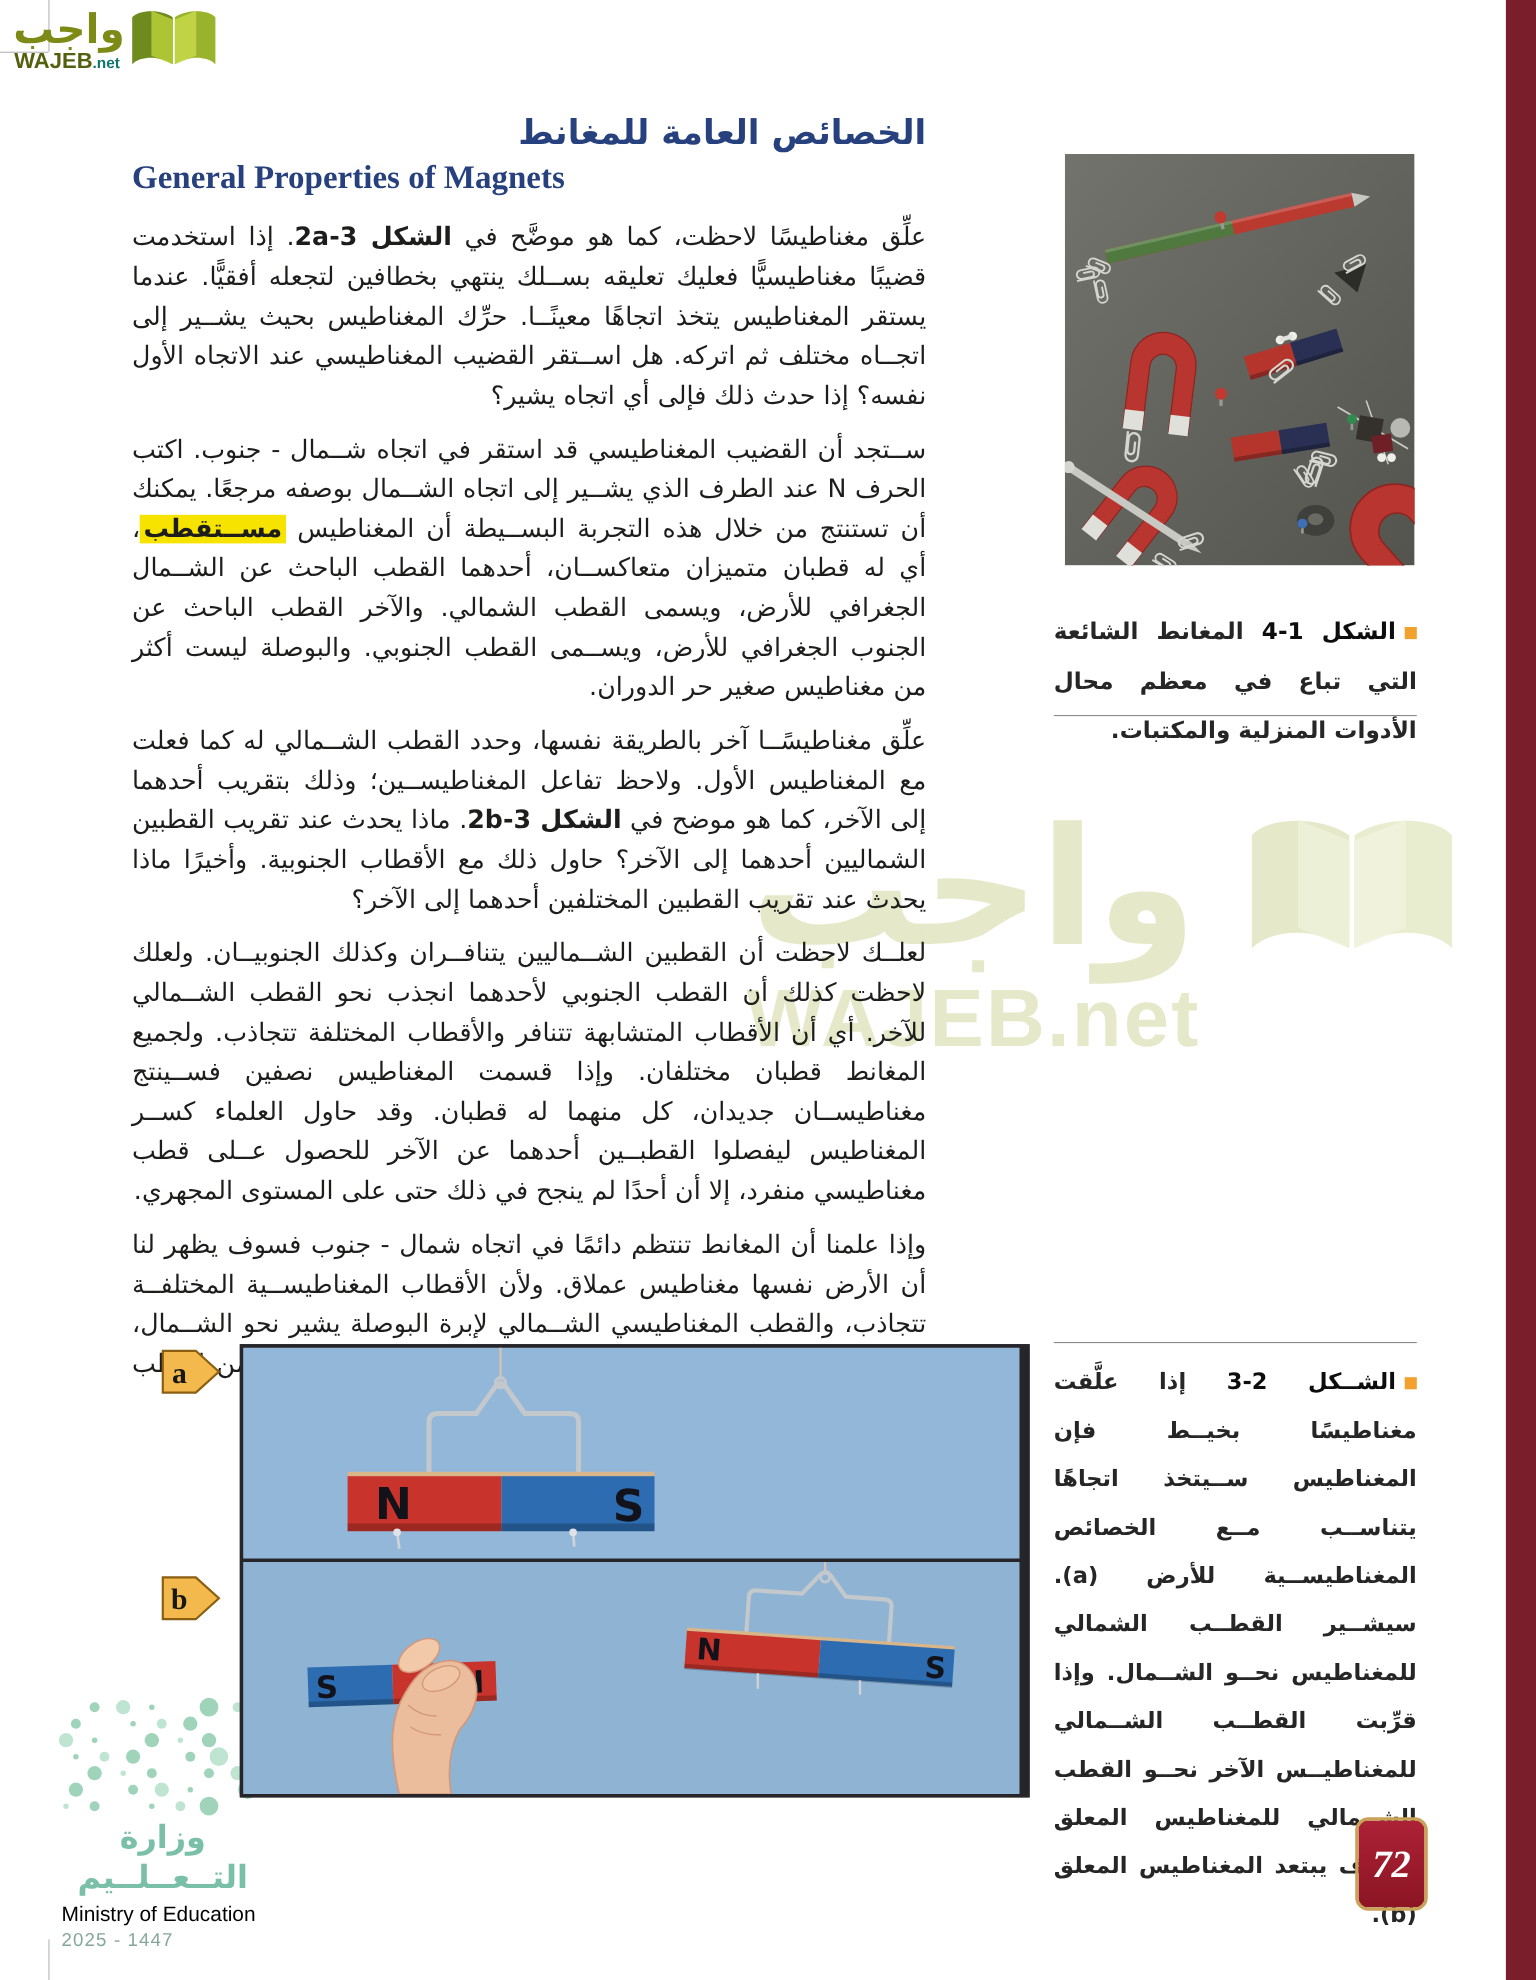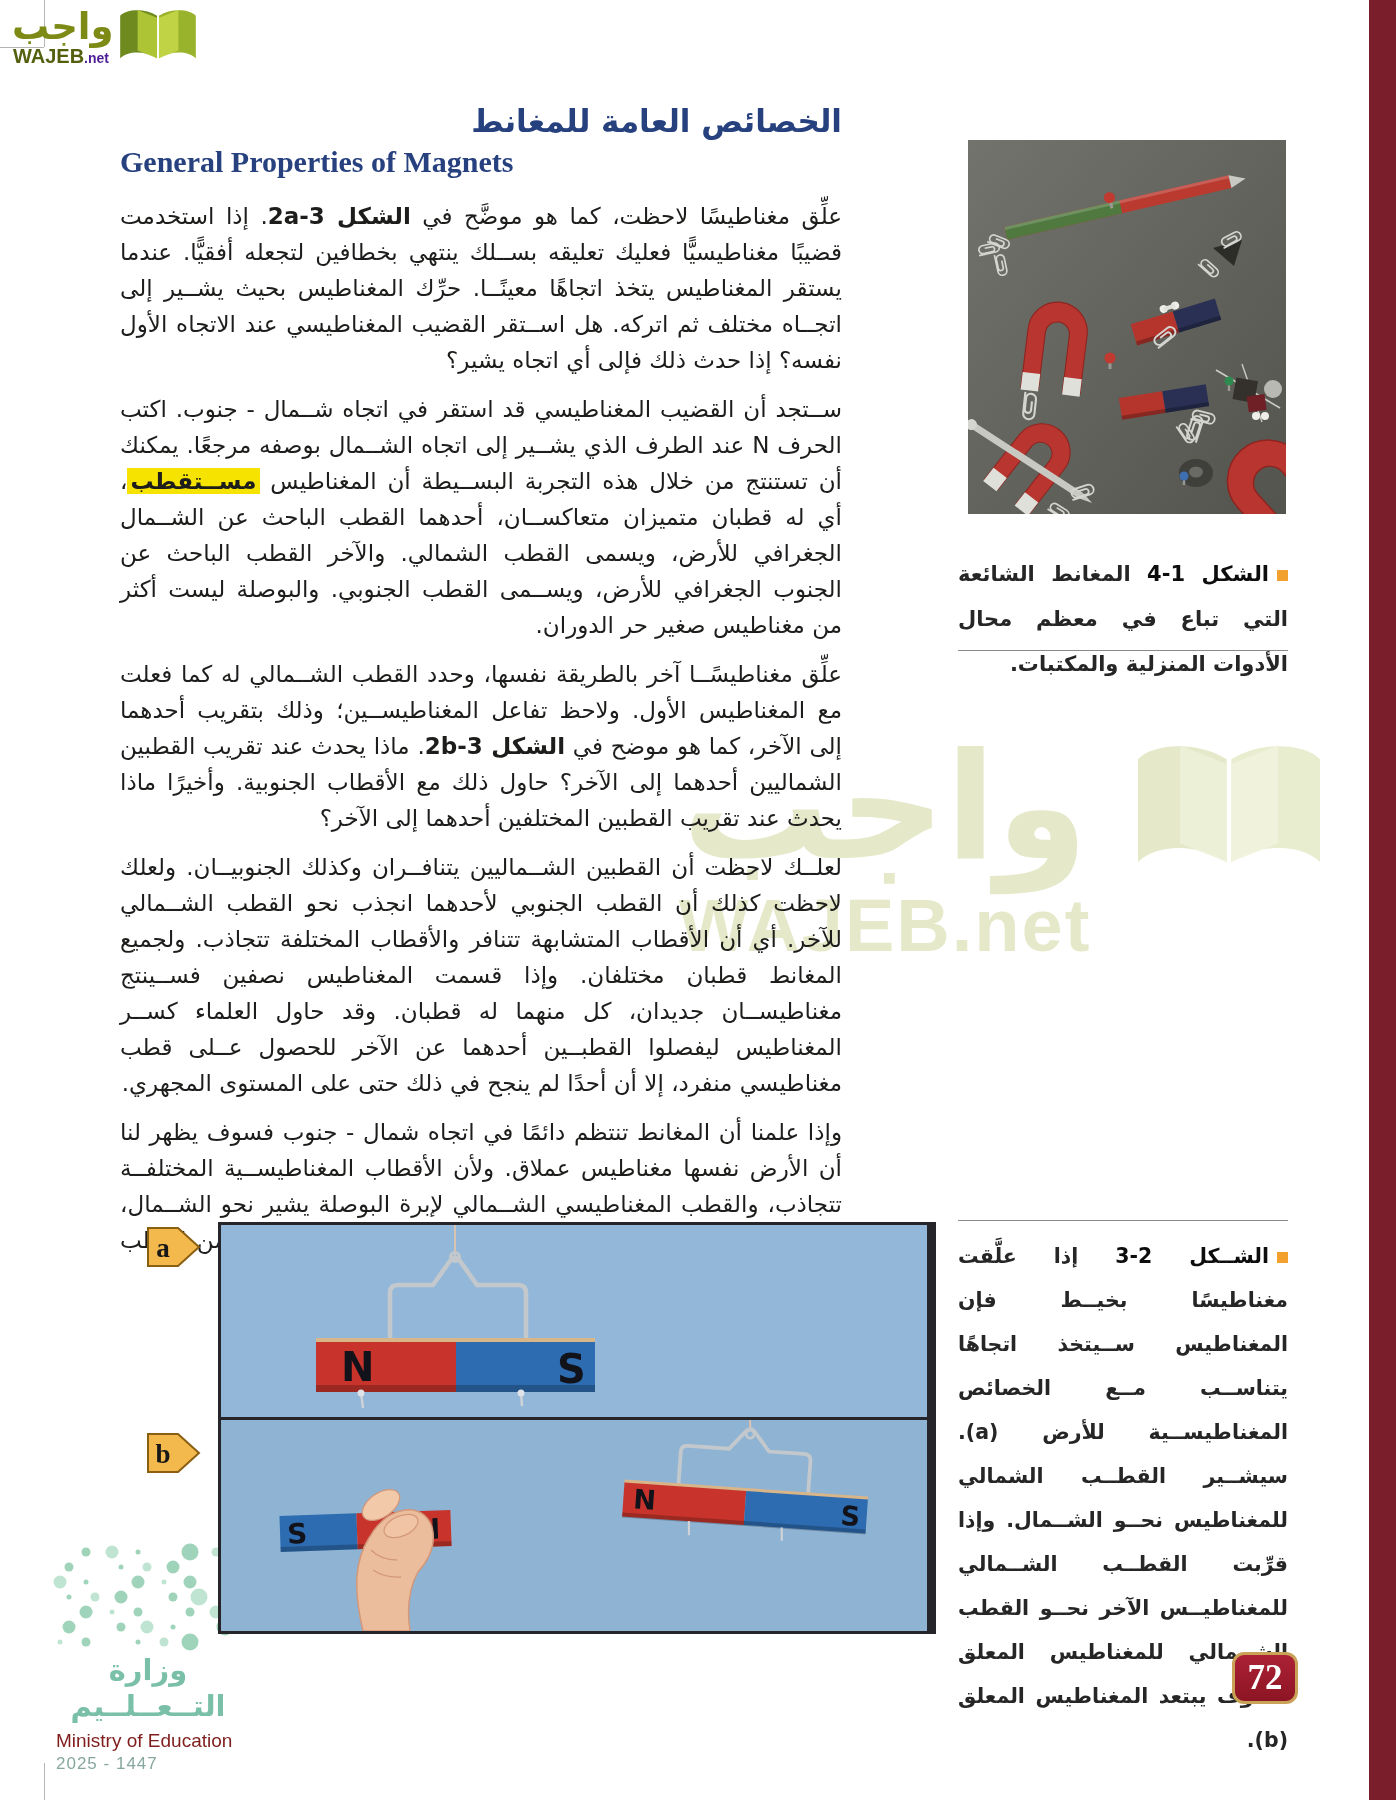--- a/index.html
+++ b/index.html
@@ -9,21 +9,21 @@
   .stripe{position:absolute;left:1369px;top:0;width:27px;height:1800px;background:var(--maroon_stripe);z-index:5;}
   .crop{position:absolute;background:#b5b5b5;z-index:1;}
   .crop-v1{left:44px;top:0;width:1px;height:47px;}
   .crop-h1{left:0;top:47px;width:44px;height:1px;}
   .crop-v2{left:44px;top:1763px;width:1px;height:37px;}
   
   .logo{position:absolute;left:12px;top:6px;display:flex;gap:4px;z-index:3;align-items:flex-start;}
   .logo-text{width:98px;text-align:center;}
   .logo-ar{font-size:37px;font-weight:bold;color:var(--wajeb_olive);line-height:42px;}
   .logo-en{font-size:20px;font-weight:bold;color:#55600f;line-height:16px;font-family:"Liberation Sans",sans-serif;}
-  .logo-net{font-size:14px;color:#4c1d95;}
+  .logo-net{font-size:14px;color:#0f766e;}
   
   .text-col{position:absolute;left:120px;top:100px;width:722px;direction:rtl;text-align:justify;
             font-size:23px;line-height:36px;color:var(--text_black);z-index:2;}
   .title-ar{font-size:31px;font-weight:bold;color:var(--title_navy);line-height:42px;margin:0;}
   .title-en{font-family:"Liberation Serif",serif;font-size:30px;font-weight:bold;color:var(--title_navy);
             direction:ltr;line-height:40px;margin:0 0 16px 0;}
   .para{margin:0 0 13px 0;}
   .seg-b{font-weight:bold;}
   .seg-hl{background:var(--highlight_yellow);padding:0 3px;font-weight:bold;}
   
@@ -44,26 +44,26 @@
   
   .watermark{position:absolute;left:660px;top:728px;width:690px;z-index:1;opacity:.5;display:flex;gap:14px;align-items:flex-start;}
   .wm-col{width:450px;text-align:center;}
   .wm-ar{font-size:148px;line-height:158px;font-weight:bold;color:var(--watermark_olive);}
   .wm-en{font-size:74px;line-height:80px;font-weight:bold;color:var(--watermark_olive);letter-spacing:2px;
          font-family:"Liberation Sans",sans-serif;}
   
   .dots{position:absolute;left:48px;top:1542px;z-index:1;}
   .ministry{position:absolute;left:56px;top:1652px;width:184px;z-index:2;font-family:"Liberation Sans",sans-serif;}
   .m-ar{font-size:29px;font-weight:bold;color:var(--ministry_teal);text-align:center;line-height:36px;font-family:"DejaVu Sans",sans-serif;}
-  .m-en{font-size:19px;color:#7f1d1d;margin-top:6px;}
+  .m-en{font-size:19px;color:#000000;margin-top:6px;}
   .m-yr{font-size:17px;color:#86a79e;margin-top:2px;letter-spacing:1px;}
-  .badge{position:absolute;left:1232px;top:1652px;width:66px;height:52px;box-sizing:border-box;
+  .badge{position:absolute;left:1232px;top:1652px;width:66px;height:85px;box-sizing:border-box;
          background:linear-gradient(180deg,#ac2136,#8c1523);border:3px solid var(--badge_gold);border-radius:12px;
          display:flex;align-items:center;justify-content:center;color:#fff;font-size:35px;font-weight:bold;
-         font-family:"Liberation Serif",serif;z-index:6;}
+         font-family:"Liberation Serif",serif;z-index:6;font-style:italic;}
 </style>
 </head>
 <body>
 
 <div class="page">
 
   <svg width="0" height="0" style="position:absolute" aria-hidden="true">
     <defs>
       <path id="pclip" d="M1,10 L18,10 A4.5,4.5 0 0 0 18,1 L6,1 A4,4 0 0 0 6,9 L15,9 A2.5,2.5 0 0 0 15,4 L8,4" fill="none" stroke="#d4d4d0" stroke-width="1.7"></path>
       <g id="hshoe">

